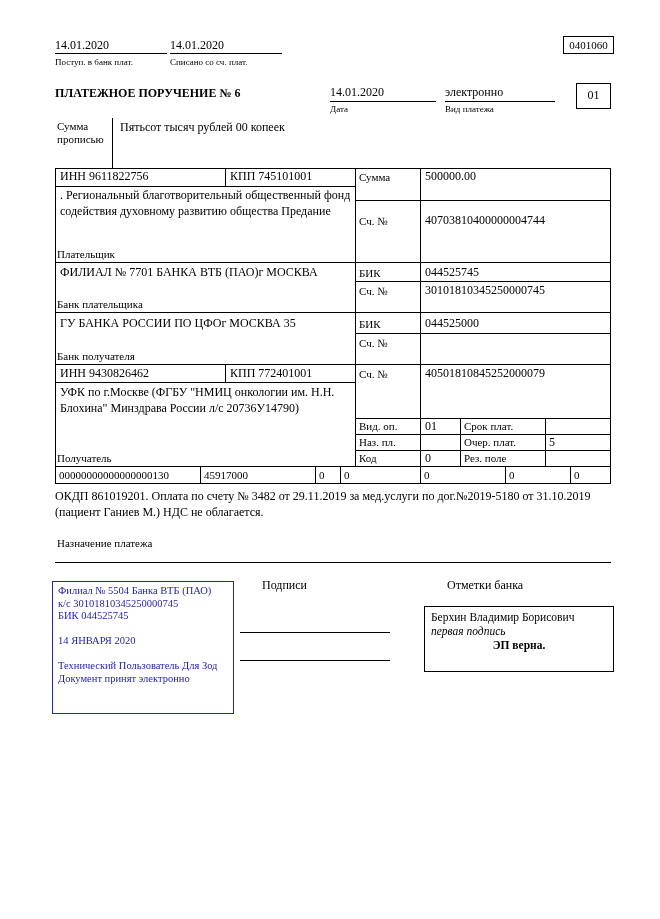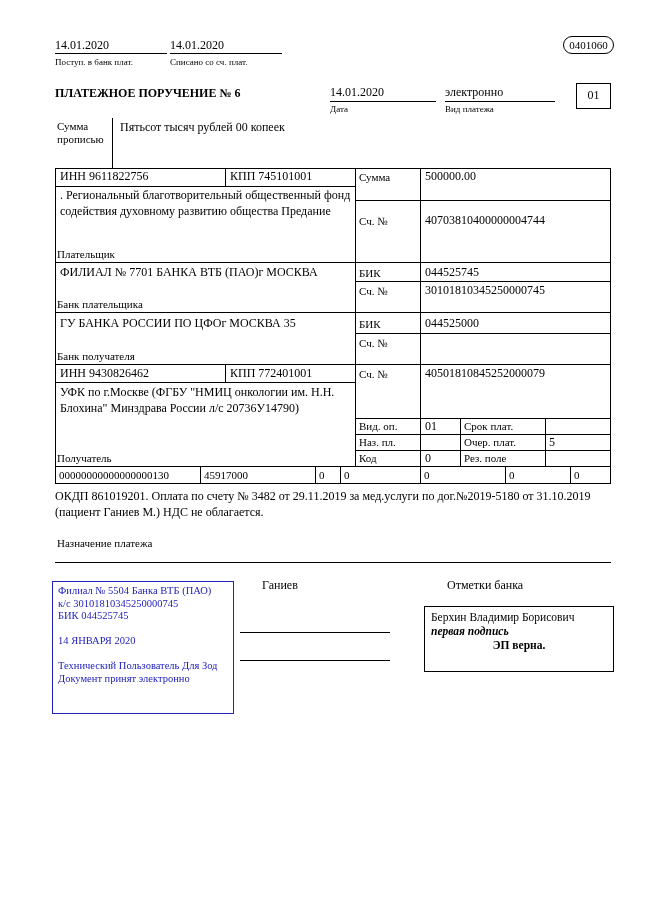--- a/index.html
+++ b/index.html
@@ -5,24 +5,24 @@
   :root{ --stamp-blue:#2323bd; }
   html,body{margin:0;padding:0;background:#888;}
   .page{
     position:relative;width:660px;height:919px;margin:0 auto;
     background:#ffffff;overflow:hidden;
     font-family:"Liberation Serif", serif;color:#000;
   }
   .t{position:absolute;white-space:pre;}
   .w{white-space:normal;}
   .f13{font-size:12px;line-height:15.5px;}
-  .f11{font-size:11px;line-height:13px;border-radius:9px;}
+  .f11{font-size:11px;line-height:13px;}
   .f9{font-size:9px;line-height:11px;}
   .b{font-weight:bold;}
-  .i{font-style:italic;font-weight:bold;}
+  .i{font-style:italic;}
   .hl{position:absolute;height:1px;background:#000;}
   .vl{position:absolute;width:1px;background:#000;}
   .box{position:absolute;border:1px solid #000;display:flex;align-items:center;justify-content:center;}
   .stamp{
     position:absolute;border:1px solid var(--stamp-blue);color:var(--stamp-blue);
     font-size:10.5px;line-height:12.5px;padding:3px 5px;box-sizing:border-box;
   }
   .stamp .ln{min-height:12.5px;}
   .ep{
     position:absolute;border:1px solid #000;font-size:11.5px;line-height:14px;
@@ -142,21 +142,21 @@
   <div class="t f11" style="left:319px;top:469px;">0</div>
   <div class="t f11" style="left:344px;top:469px;">0</div>
   <div class="t f11" style="left:424px;top:469px;">0</div>
   <div class="t f11" style="left:509px;top:469px;">0</div>
   <div class="t f11" style="left:574px;top:469px;">0</div>
 
   <div class="t f13 w" style="left:55px;top:489px;width:552px;">ОКДП 861019201. Оплата по счету № 3482 от 29.11.2019 за мед.услуги по дог.№2019-5180 от 31.10.2019 (пациент Ганиев М.) НДС не облагается.</div>
   <div class="hl" style="left:55px;top:562px;width:556px;"></div>
   <div class="t f11" style="left:57px;top:537px;">Назначение платежа</div>
 
-  <div class="t f13" style="left:262px;top:578px;">Ганиев</div>
+  <div class="t f13" style="left:262px;top:578px;">Подписи</div>
   <div class="t f13" style="left:447px;top:578px;">Отметки банка</div>
 
   <div class="stamp" style="left:52px;top:581px;width:182px;height:133px;">
     <div class="ln">Филиал № 5504 Банка ВТБ (ПАО)</div>
     <div class="ln">к/с 30101810345250000745</div>
     <div class="ln">БИК 044525745</div>
     <div class="ln"></div>
     <div class="ln">14 ЯНВАРЯ 2020</div>
     <div class="ln"></div>
     <div class="ln">Технический Пользователь Для Зод</div>

